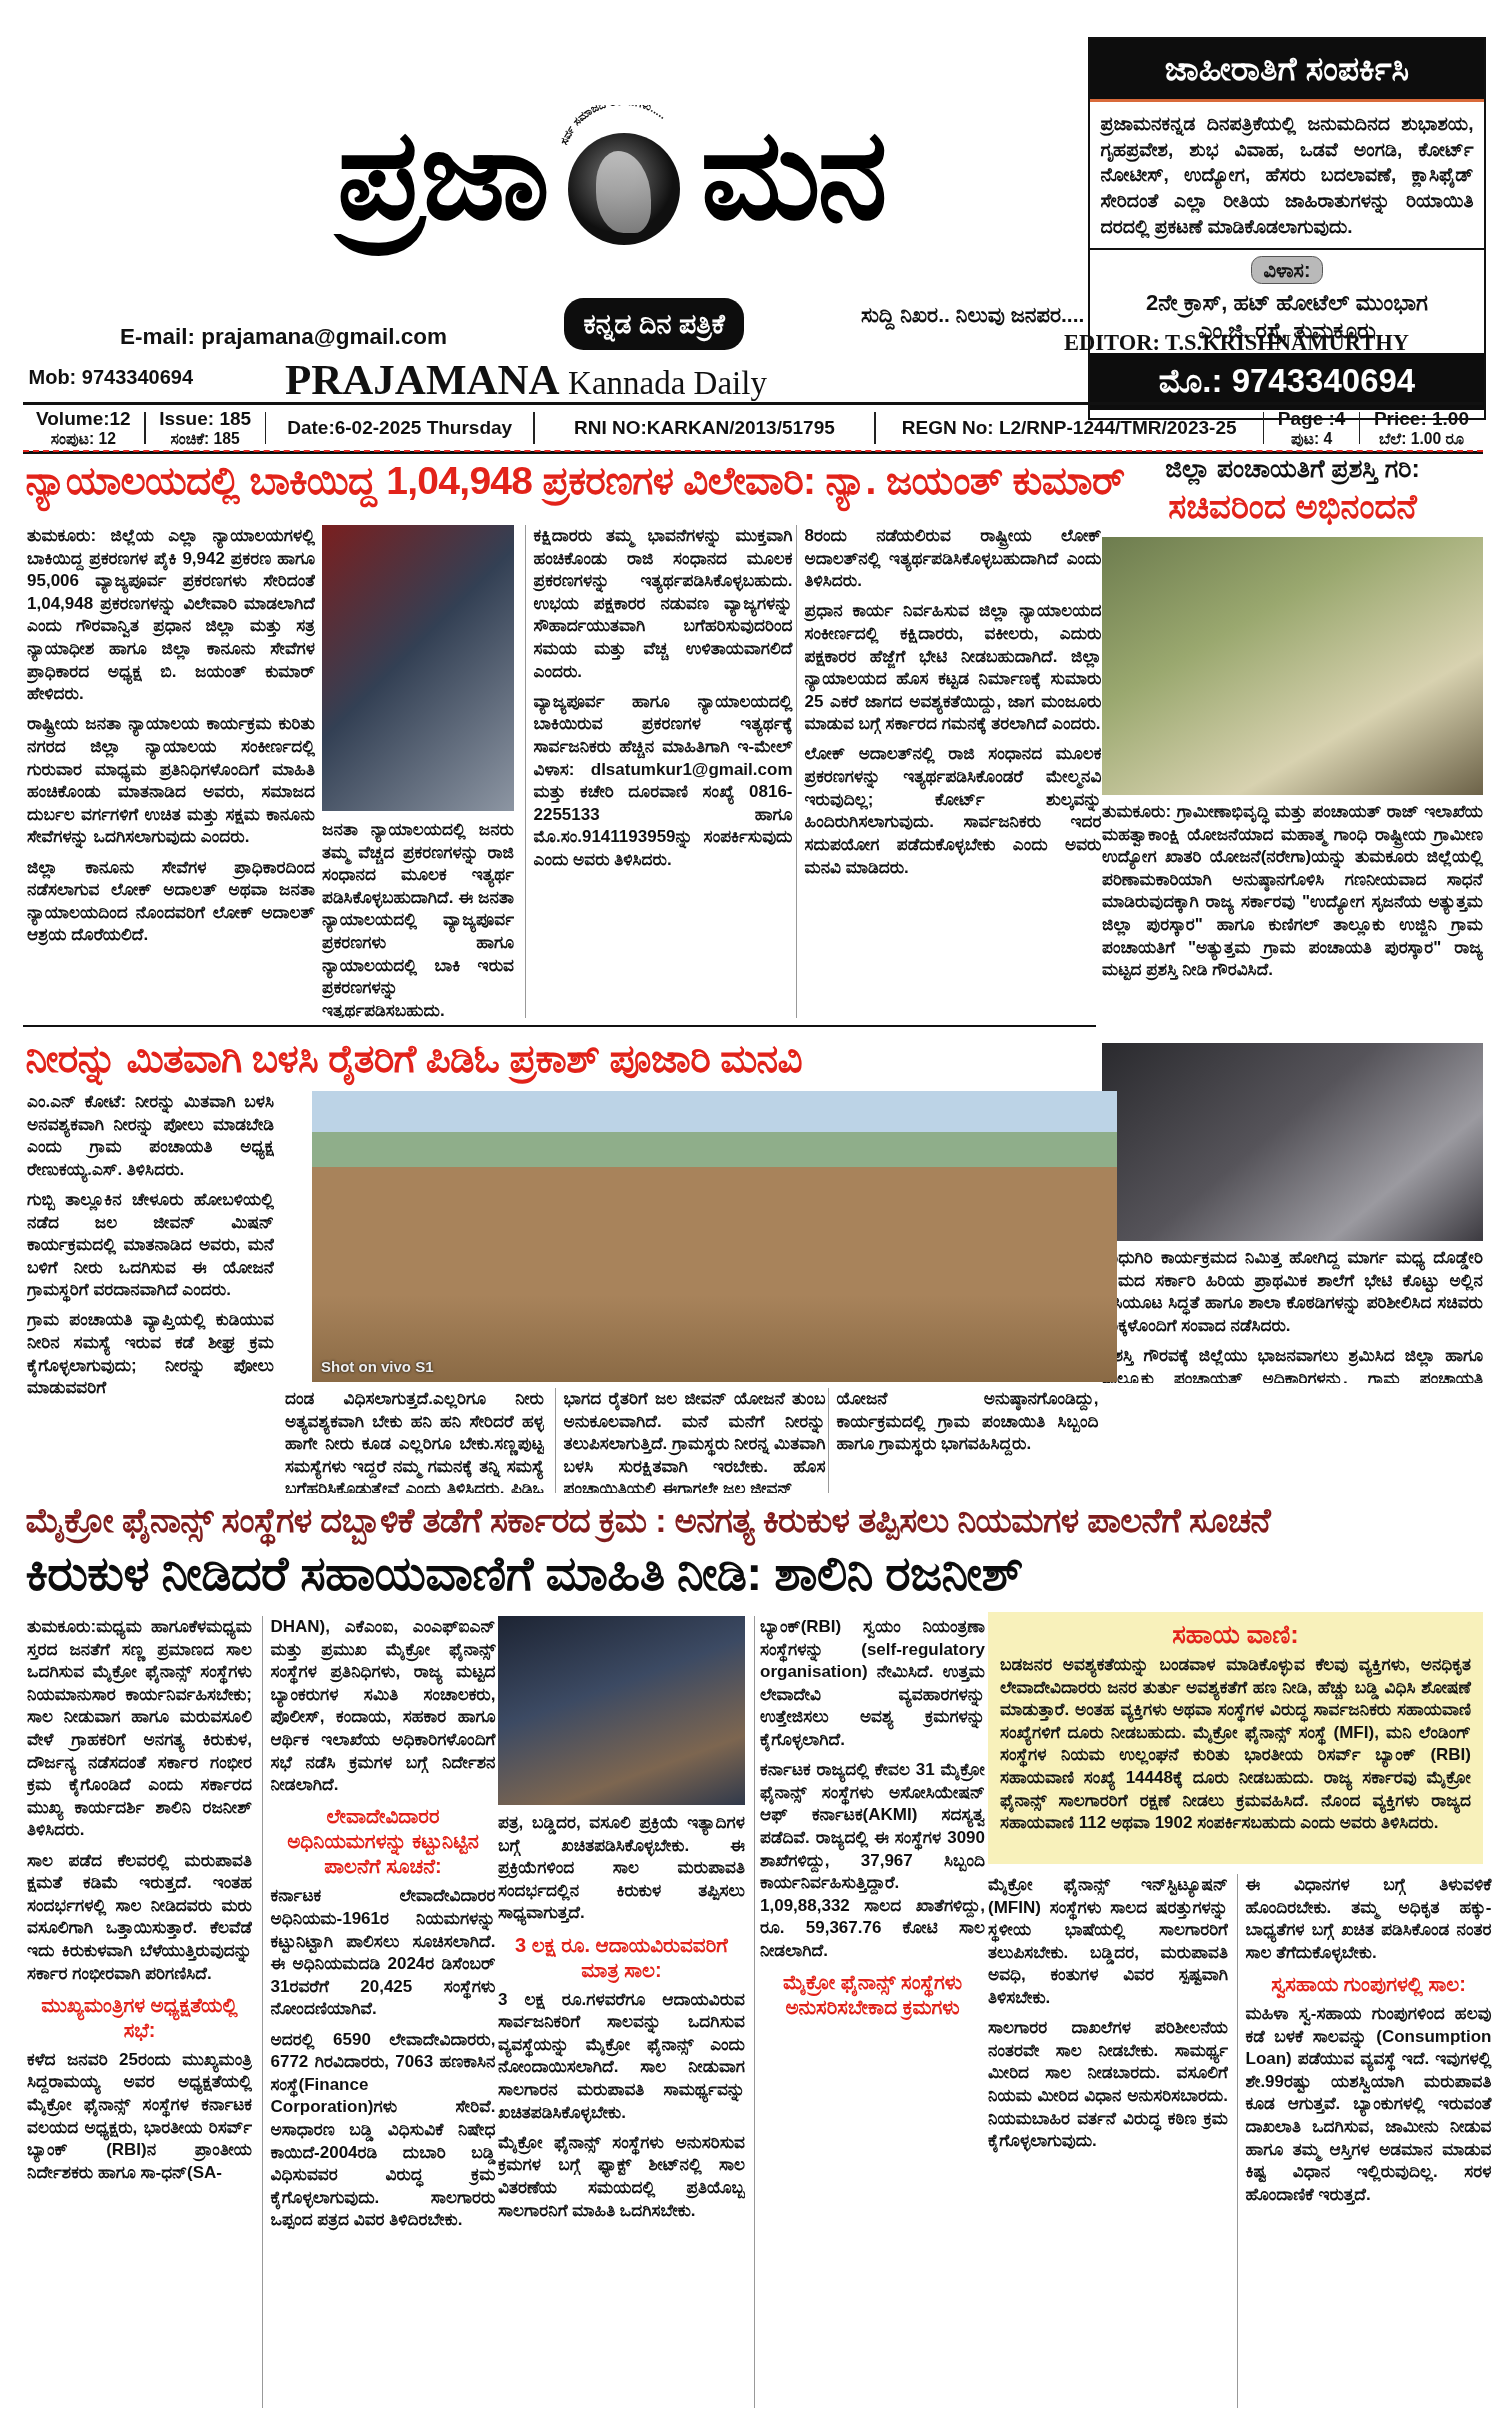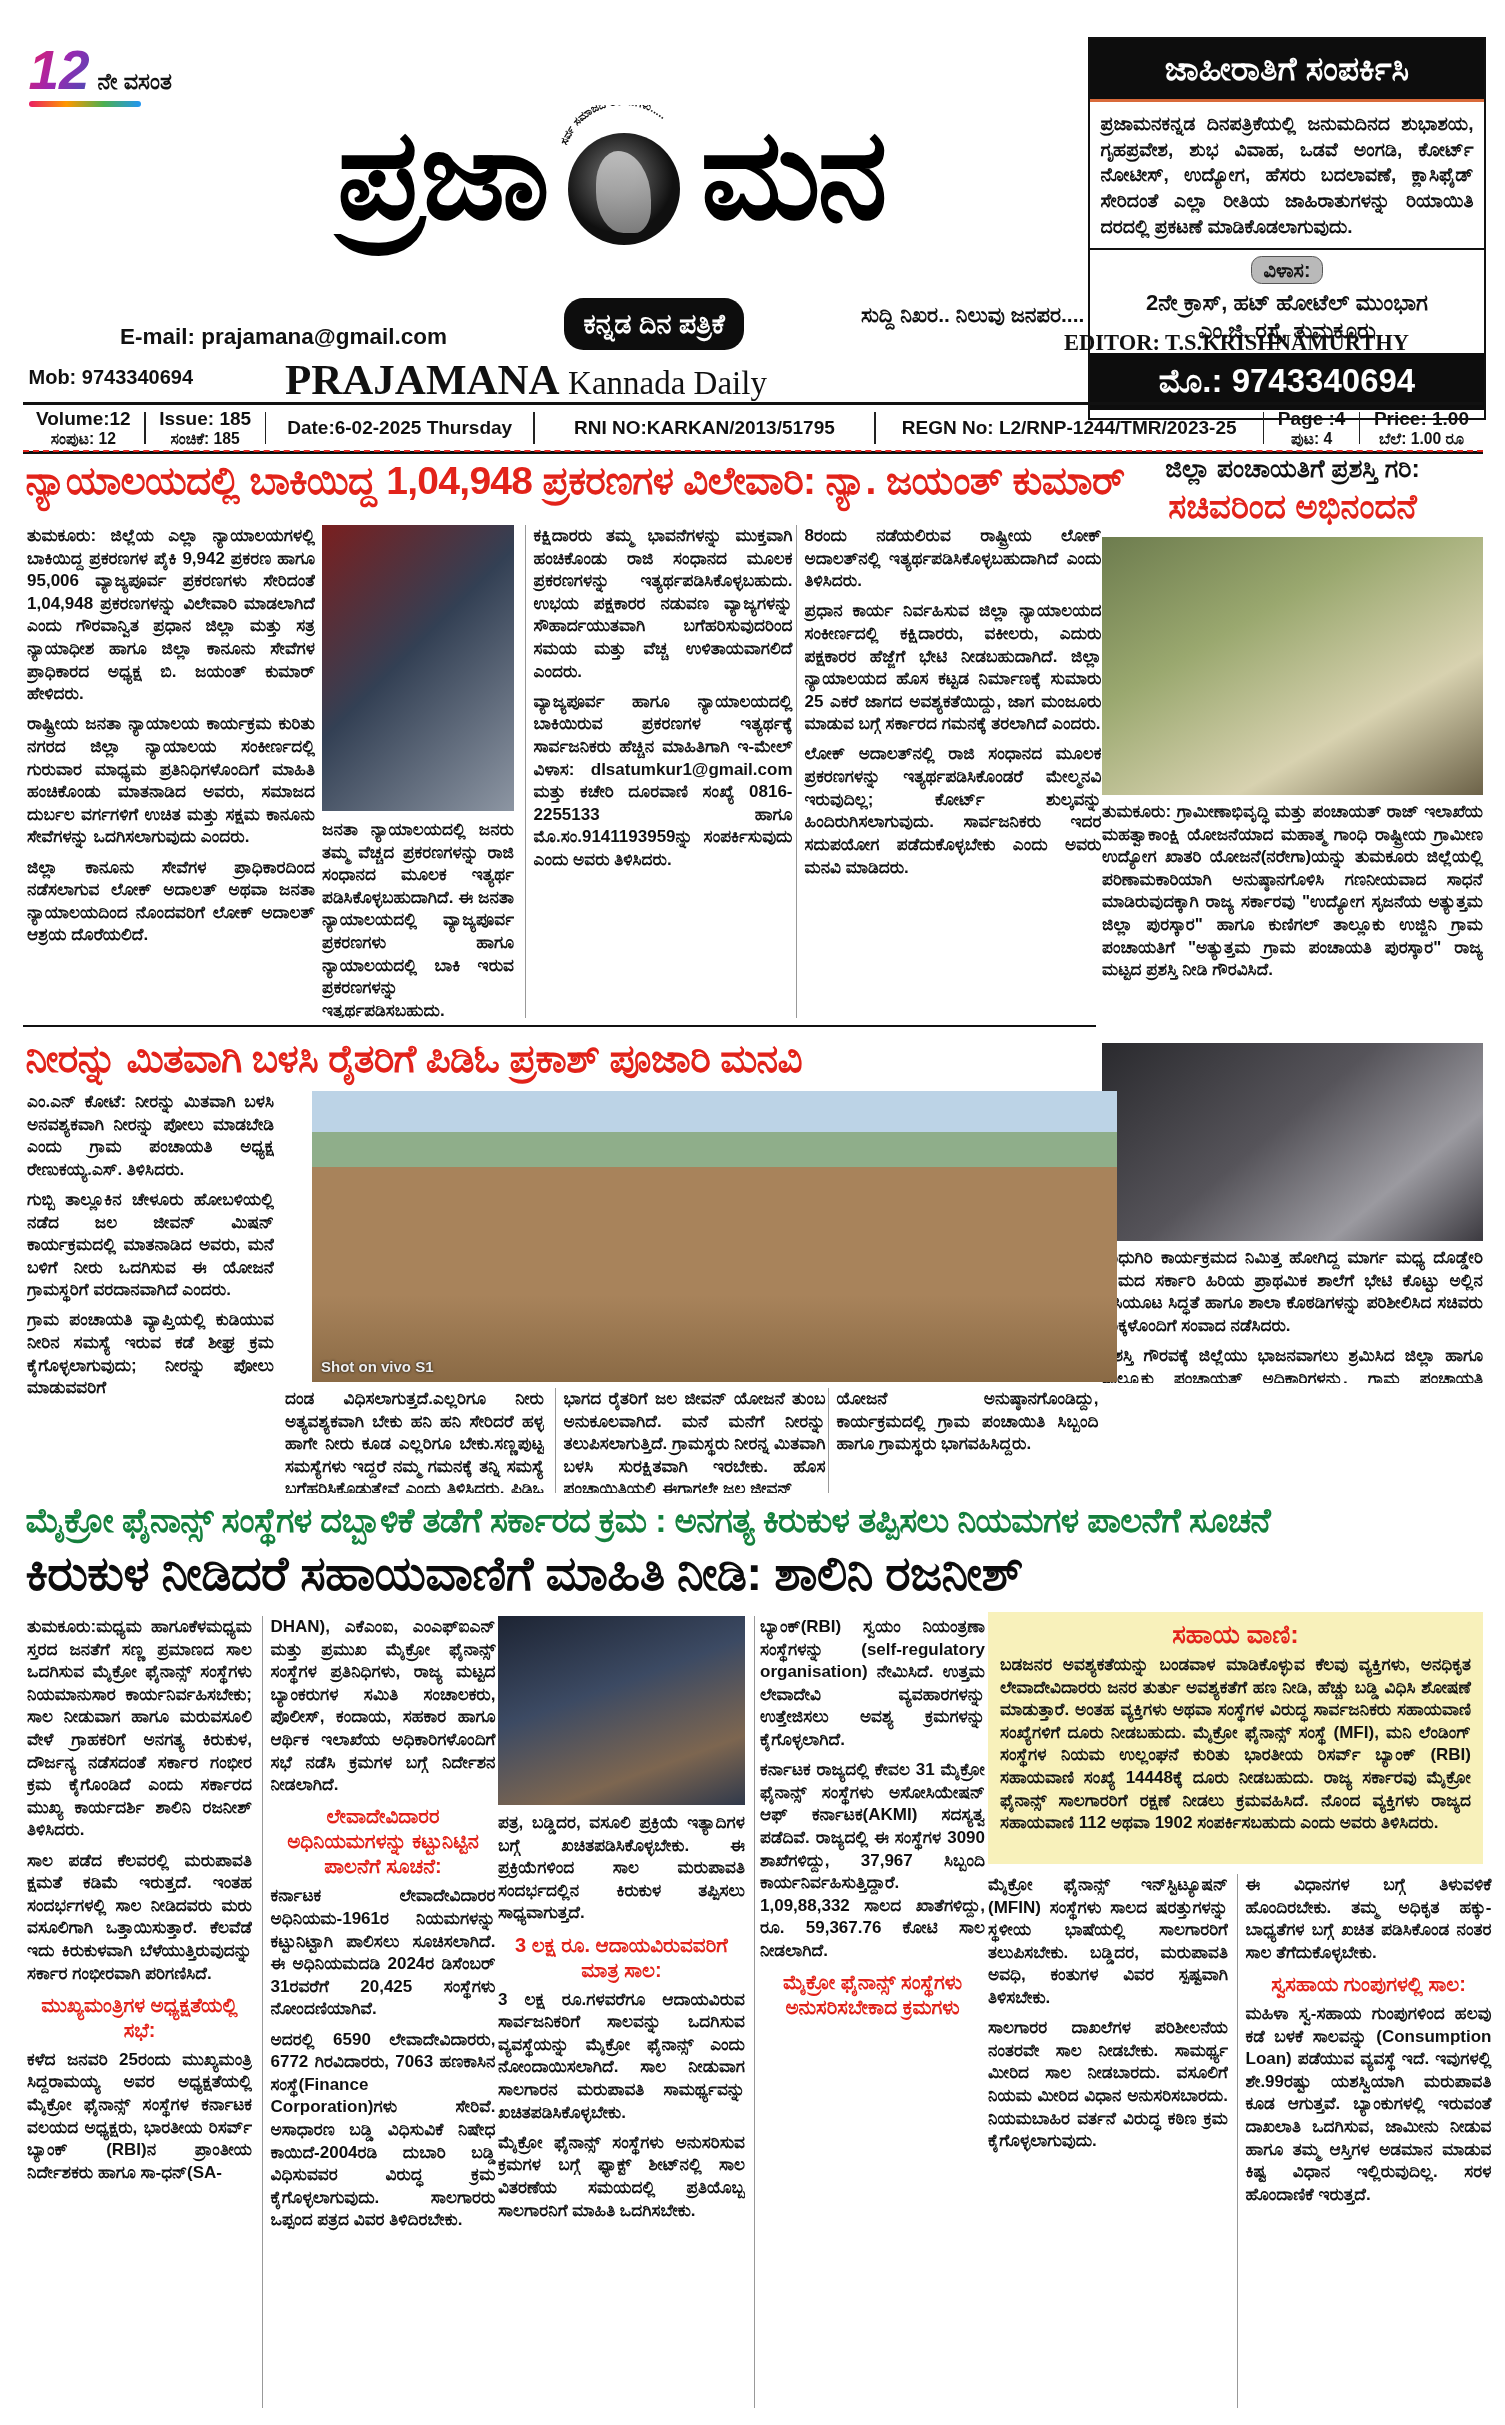--- a/index.html
+++ b/index.html
@@ -83,46 +83,41 @@
   .a2-head{position:absolute;left:25.5px;top:1037px;width:1069px;font-size:39px;font-weight:bold;
       color:#e2231a;white-space:nowrap;letter-spacing:-0.7px;}
   .a2-col1{position:absolute;left:27px;top:1091px;width:247px;height:399px;overflow:hidden;}
   .a2-photo{position:absolute;left:285px;top:1091px;width:805px;height:291px;
       background:linear-gradient(180deg,#bcd3e6 0 14%,#8fae8a 14% 26%,#a8835b 26% 70%,#8a6a45 100%);margin-left:27px;}
   .a2-belowA{position:absolute;left:285px;top:1388px;width:259px;height:105px;overflow:hidden;}
   .a2-belowB{position:absolute;left:555px;top:1388px;width:262px;height:105px;overflow:hidden;padding-left:7.5px;}
   .a2-belowC{position:absolute;left:828px;top:1388px;width:262px;height:105px;overflow:hidden;padding-left:7.5px;}
   
   .a3-strap{position:absolute;left:25.5px;top:1501px;width:1457px;font-size:34px;font-weight:bold;
-      color:#15803d;white-space:nowrap;letter-spacing:-0.7px;}
+      color:#7f1d1d;white-space:nowrap;letter-spacing:-0.7px;}
   .a3-head{position:absolute;left:25.5px;top:1546px;width:1349px;font-size:48px;font-weight:bold;
       color:#0d0d0d;white-space:nowrap;letter-spacing:-0.7px;}
   .a3-c1{position:absolute;left:27px;top:1616px;width:225px;height:792px;overflow:hidden;}
   .a3-c2{position:absolute;left:262px;top:1616px;width:225px;height:792px;overflow:hidden;padding-left:7.5px;}
   .a3-photo{position:absolute;left:498px;top:1616px;width:247px;height:189px;
       background:linear-gradient(160deg,#1d2433 0%,#3c4a63 40%,#7d6650 75%,#30394b 100%);}
   .a3-c3{position:absolute;left:498px;top:1812px;width:247px;height:595px;overflow:hidden;}
   .a3-c4{position:absolute;left:754px;top:1616px;width:225px;height:792px;overflow:hidden;padding-left:5px;}
   .helpbox{position:absolute;left:988px;top:1612px;width:495px;height:252px;background:#f8f1bb;
       padding:7.5px 12px;box-sizing:border-box;}
   .helpbox .t{color:#e2231a;font-size:25.5px;font-weight:bold;text-align:center;margin:0 0 4.5px;}
   .helpbox .p{font-size:17px;}
   .a3-c5{position:absolute;left:988px;top:1874px;width:240px;height:534px;overflow:hidden;}
   .a3-c6{position:absolute;left:1237px;top:1874px;width:246px;height:534px;overflow:hidden;padding-left:7.5px;}
 </style>
 </head>
 <body>
 
 <div class="page">
 
-  <div class="anniv">
-    <span class="num">12</span>
-    <span class="txt">ನೇ ವಸಂತ</span>
-    <div class="swoosh"></div>
-  </div>
 
   <div class="mast-title">
     <span class="word">ಪ್ರಜಾ</span>
     <span class="emblem">
       <svg class="arc" width="127" height="45" viewBox="0 0 170 60">
         <path id="arcp" d="M 8 58 A 80 80 0 0 1 162 58" fill="none"></path>
         <text font-size="15" font-weight="bold" fill="#111">
           <textPath href="#arcp" startOffset="4"> ಸರ್ವ ಸಮಾಜದ ಆಶಯಗಳು.....</textPath>
         </text>
       </svg>

